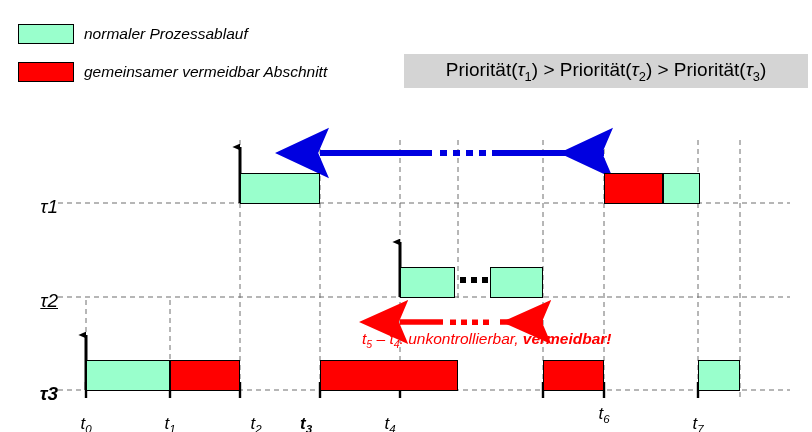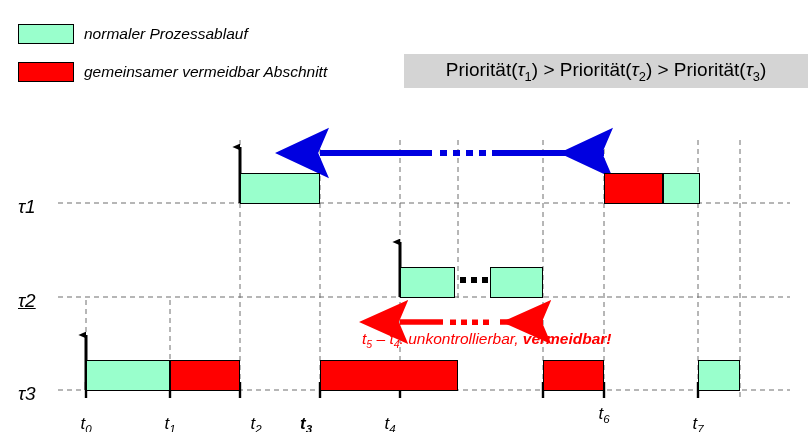--- a/index.html
+++ b/index.html
@@ -23,21 +23,21 @@
     background:#d4d4d4;
     display:flex;align-items:center;justify-content:center;
     font-size:19px;color:#000;white-space:nowrap;margin-top:46px;
   }
   #formula-box .tau{font-style:italic;}
   .sub{font-size:0.68em;vertical-align:sub;}
 
   
   .row-label{
     position:absolute;font-style:italic;font-size:19px;color:#000;
-    text-align:left;width:40px;
+    text-align:right;width:40px;
   }
 
   
   .bar{position:absolute;border:1.6px solid #000;box-sizing:border-box;}
 
   
   .tick-label{
     position:absolute;font-style:italic;font-size:17px;color:#000;
     text-align:center;width:36px;margin-top:16px;
   }
@@ -147,21 +147,21 @@
       <line x1="698" y1="382" x2="698" y2="398"></line>
     </g>
   </svg>
 
   <div class="row-label" style="left:18px;top:196px;">
     <span>τ1</span>
   </div>
   <div class="row-label" style="left:18px;top:290px;text-decoration:underline;">
     <span>τ2</span>
   </div>
-  <div class="row-label" style="left:18px;top:383px;">
+  <div class="row-label" style="left:18px;top:383px;font-weight:bold;">
     <span>τ3</span>
   </div>
 
   <div>
     <div class="bar" style="left:240px;top:173px;width:80px;height:31px;background:#99ffcc;"></div>
     <div class="bar" style="left:604px;top:173px;width:59px;height:31px;background:#ff0000;"></div>
     <div class="bar" style="left:663px;top:173px;width:37px;height:31px;background:#99ffcc;"></div>
   </div>
 
   <div>

